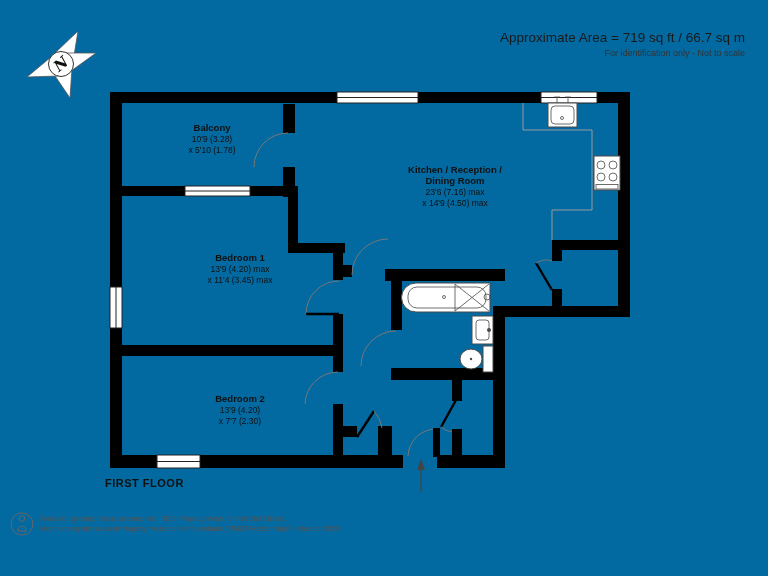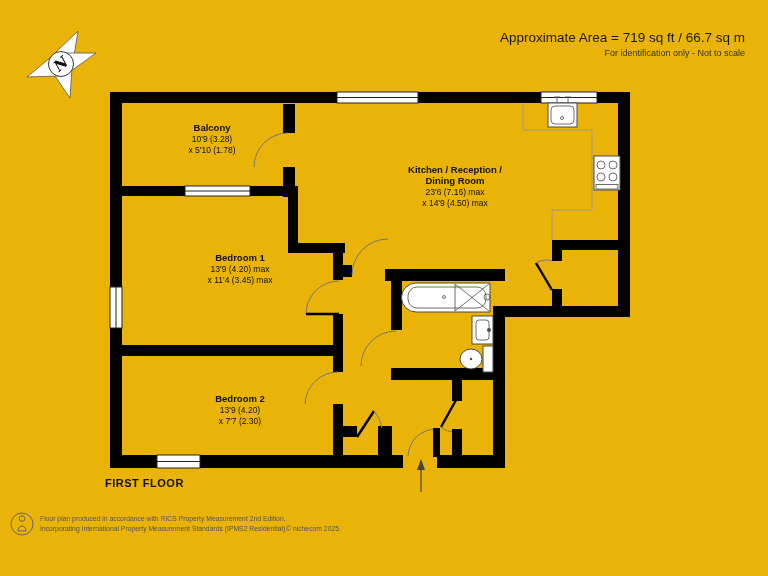--- a/index.html
+++ b/index.html
@@ -1,16 +1,16 @@
 <!DOCTYPE html>
 <html><head>
 <meta charset="utf-8">
 <style>
   html,body{margin:0;padding:0;background:#fff;}
-  .page{position:relative;width:768px;height:576px;background:#eab308;overflow:hidden;
+  .page{position:relative;width:768px;height:576px;background:#0369a1;overflow:hidden;
         font-family:"Liberation Sans", sans-serif;}
   svg{display:block;}
   text{fill:#111;}
   .room-name{font-weight:bold;font-size:9.5px;}
   .room-dim{font-size:8.5px;}
   .hdr1{font-size:13.5px;fill:#1a1a1a;}
   .hdr2{font-size:9px;fill:#333;}
   .floorlbl{font-weight:bold;font-size:11px;letter-spacing:.5px;}
   .foot{font-size:6.8px;fill:#555;}
   .wall{fill:#000;stroke:none;}

